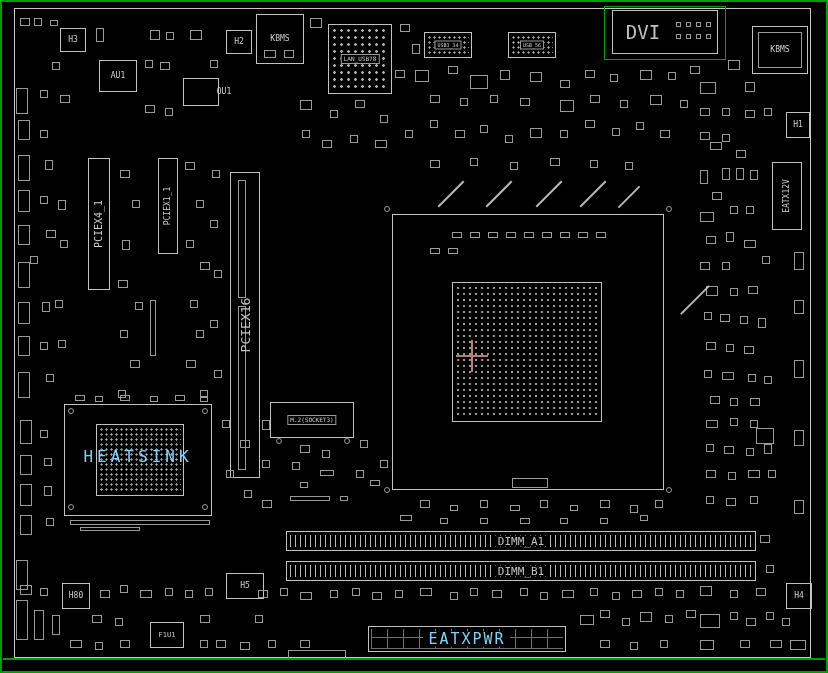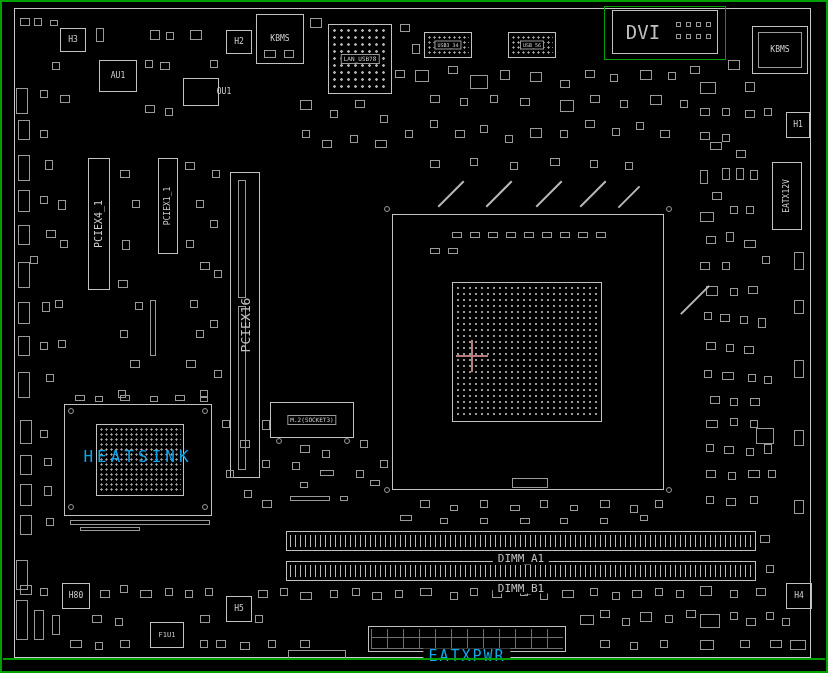--- a/index.html
+++ b/index.html
@@ -16,22 +16,22 @@
   .dots7{background-image:radial-gradient(#b0b0b0 1px,transparent 1.6px);background-size:7px 7px;}
   .dots6{background-image:radial-gradient(#9a9a9a 1px,transparent 1.5px);background-size:6px 6px;}
   .dots5{background-image:radial-gradient(#a8a8a8 .9px,transparent 1.3px);background-size:5px 5px;}
   .hatch{background-image:repeating-linear-gradient(90deg,#b8b8b8 0 1px,transparent 1px 5px);}
   .pgrid{background-image:repeating-linear-gradient(90deg,#6f6f6f 0 1px,transparent 1px 16px),
                           repeating-linear-gradient(0deg,#6f6f6f 0 1px,transparent 1px 11px);}
   .lbl{position:absolute;left:50%;top:50%;transform:translate(-50%,-50%);white-space:nowrap;
        color:#cfcfcf;line-height:1;z-index:5;}
   .lbl.rot{transform:translate(-50%,-50%) rotate(-90deg);}
   .lbl.lbox{border:1px solid #9a9a9a;background:#000;padding:1px 2px;}
-  .lbl.lbg{background:#000;padding:0 5px;margin-top:17px;}
-  .lc-dim{color:#0ea5e9;}
+  .lbl.lbg{background:#000;padding:0 5px;}
+  .lc-dim{color:#7dd3fc;}
   .lc-mid{color:#c0c0c0;}
   .slash{position:absolute;width:2px;background:#b8b8b8;transform:rotate(45deg);}
   .hole{position:absolute;width:6px;height:6px;border:1px solid #9a9a9a;border-radius:50%;box-sizing:border-box;}
   .cross-h{position:absolute;left:456px;top:355px;width:32px;height:2px;background:#b97c7c;}
   .cross-v{position:absolute;left:471px;top:340px;width:2px;height:32px;background:#b97c7c;}
 </style>
 </head>
 <body>
 
 <div id="canvas">
@@ -112,21 +112,21 @@
         <div class="fill hatch" style="inset: 3px;"></div>
         <span class="lbl lbg lc-mid" style="font-size: 11px;">DIMM_B1</span>
       </div>
       <div class="part" style="left: 368px; top: 626px; width: 198px; height: 26px;">
         <div class="fill pgrid"></div>
         <span class="lbl lbg lc-dim" style="font-size: 15px; letter-spacing: 2px;">EATXPWR</span>
       </div>
       <div class="part" style="left: 62px; top: 583px; width: 28px; height: 26px;">
         <span class="lbl" style="font-size: 8px;">H80</span>
       </div>
-      <div class="part" style="left: 226px; top: 596px; width: 26px; height: 26px;">
+      <div class="part" style="left: 226px; top: 573px; width: 38px; height: 26px;">
         <span class="lbl" style="font-size: 8px;">H5</span>
       </div>
       <div class="part" style="left: 786px; top: 583px; width: 26px; height: 26px;">
         <span class="lbl" style="font-size: 8px;">H4</span>
       </div>
       <div class="part" style="left: 150px; top: 622px; width: 34px; height: 26px;">
         <span class="lbl" style="font-size: 7px;">F1U1</span>
       </div>
       <div class="small" style="left: 20px; top: 18px; width: 10px; height: 8px;"></div>
       <div class="small" style="left: 34px; top: 18px; width: 8px; height: 8px;"></div>

